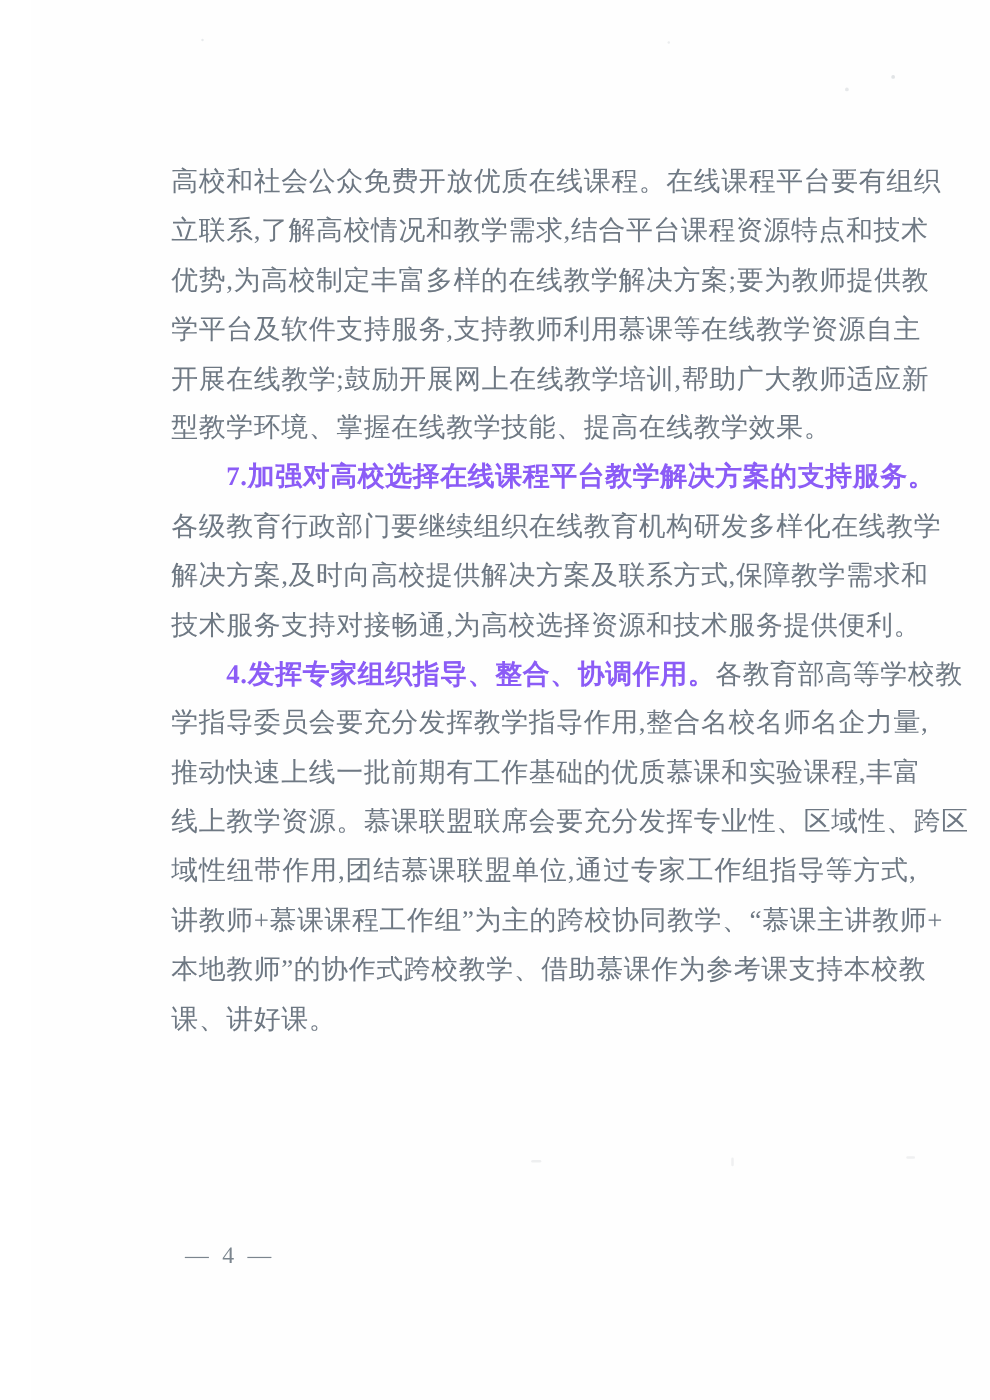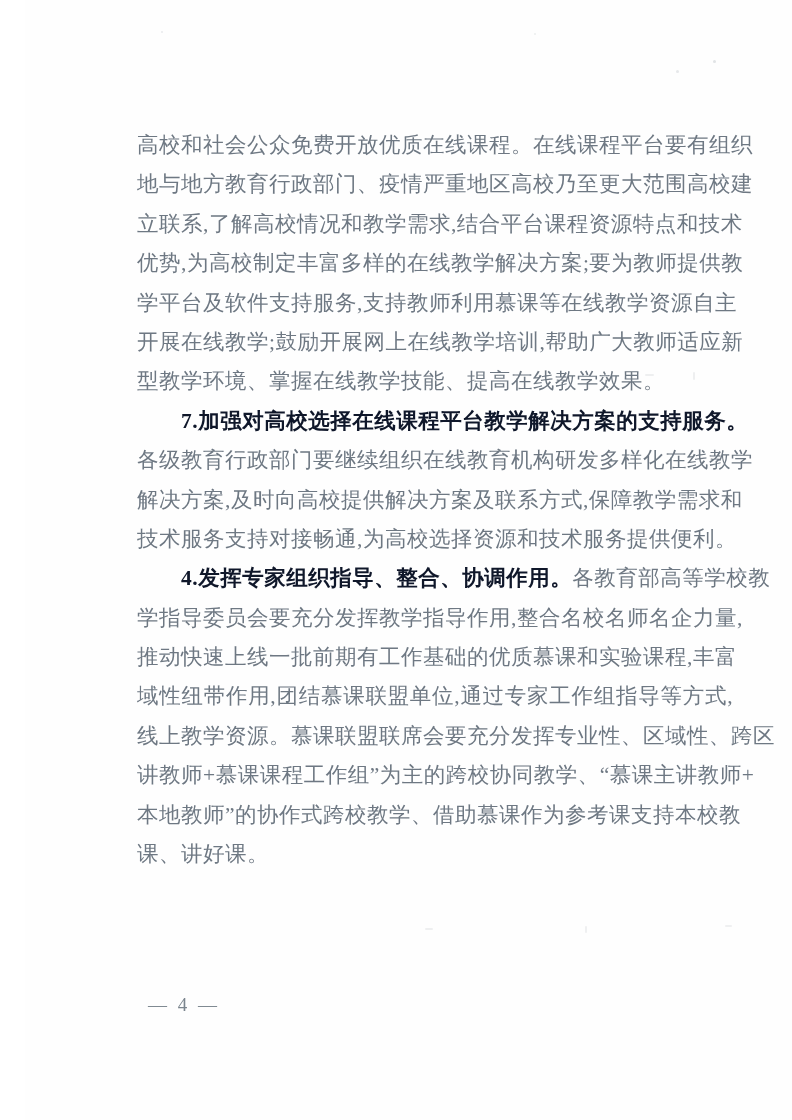--- a/index.html
+++ b/index.html
@@ -34,21 +34,21 @@
   }
   .line.nofill {
     text-align: center;
     text-align-last: left;
   }
   .line.indent {
     padding-left: 44px;
   }
   .seg-bold {
     font-weight: bold;
-    color: #0f172a;
+    color: #8b5cf6;
   }
   .page-number {
     position: absolute;
     left: 123px;
     top: 994px;
     font-size: 19px;
     color: #7b858e;
     letter-spacing: 3px;
   }
   .artifact {
@@ -57,35 +57,34 @@
     border-radius: 50%;
   }
 </style>
 </head>
 <body>
 
 <div class="page">
 
   <div class="text-block" id="text-block">
       <div class="line"><span class="seg-regular">高校和社会公众免费开放优质在线课程。在线课程平台要有组织</span></div>
-      <div class="line"><span class="seg-regular">地与地方教育行政部门、疫情严重地区高校乃至更大范围高校建</span></div>
       <div class="line"><span class="seg-regular">立联系,了解高校情况和教学需求,结合平台课程资源特点和技术</span></div>
       <div class="line"><span class="seg-regular">优势,为高校制定丰富多样的在线教学解决方案;要为教师提供教</span></div>
       <div class="line"><span class="seg-regular">学平台及软件支持服务,支持教师利用慕课等在线教学资源自主</span></div>
       <div class="line"><span class="seg-regular">开展在线教学;鼓励开展网上在线教学培训,帮助广大教师适应新</span></div>
       <div class="line nofill"><span class="seg-regular">型教学环境、掌握在线教学技能、提高在线教学效果。</span></div>
       <div class="line indent"><span class="seg-bold">7.加强对高校选择在线课程平台教学解决方案的支持服务。</span></div>
       <div class="line"><span class="seg-regular">各级教育行政部门要继续组织在线教育机构研发多样化在线教学</span></div>
       <div class="line"><span class="seg-regular">解决方案,及时向高校提供解决方案及联系方式,保障教学需求和</span></div>
       <div class="line nofill"><span class="seg-regular">技术服务支持对接畅通,为高校选择资源和技术服务提供便利。</span></div>
       <div class="line indent"><span class="seg-bold">4.发挥专家组织指导、整合、协调作用。</span><span class="seg-regular">各教育部高等学校教</span></div>
       <div class="line"><span class="seg-regular">学指导委员会要充分发挥教学指导作用,整合名校名师名企力量,</span></div>
       <div class="line"><span class="seg-regular">推动快速上线一批前期有工作基础的优质慕课和实验课程,丰富</span></div>
+      <div class="line"><span class="seg-regular">线上教学资源。慕课联盟联席会要充分发挥专业性、区域性、跨区</span></div>
       <div class="line"><span class="seg-regular">域性纽带作用,团结慕课联盟单位,通过专家工作组指导等方式,</span></div>
-      <div class="line"><span class="seg-regular">线上教学资源。慕课联盟联席会要充分发挥专业性、区域性、跨区</span></div>
       <div class="line"><span class="seg-regular">讲教师+慕课课程工作组”为主的跨校协同教学、“慕课主讲教师+</span></div>
       <div class="line"><span class="seg-regular">本地教师”的协作式跨校教学、借助慕课作为参考课支持本校教</span></div>
       <div class="line nofill"><span class="seg-regular">课、讲好课。</span></div>
     </div>
 
   <div class="page-number">— 4 —</div>
 
   <div class="artifact" style="left:688px; top:60px; width:3px; height:3px; opacity:0.55;"></div>
   <div class="artifact" style="left:651px; top:70px; width:3px; height:3px; opacity:0.45;"></div>
   <div class="artifact" style="left:772px; top:79px; width:3px; height:3px; opacity:0.45;"></div>

